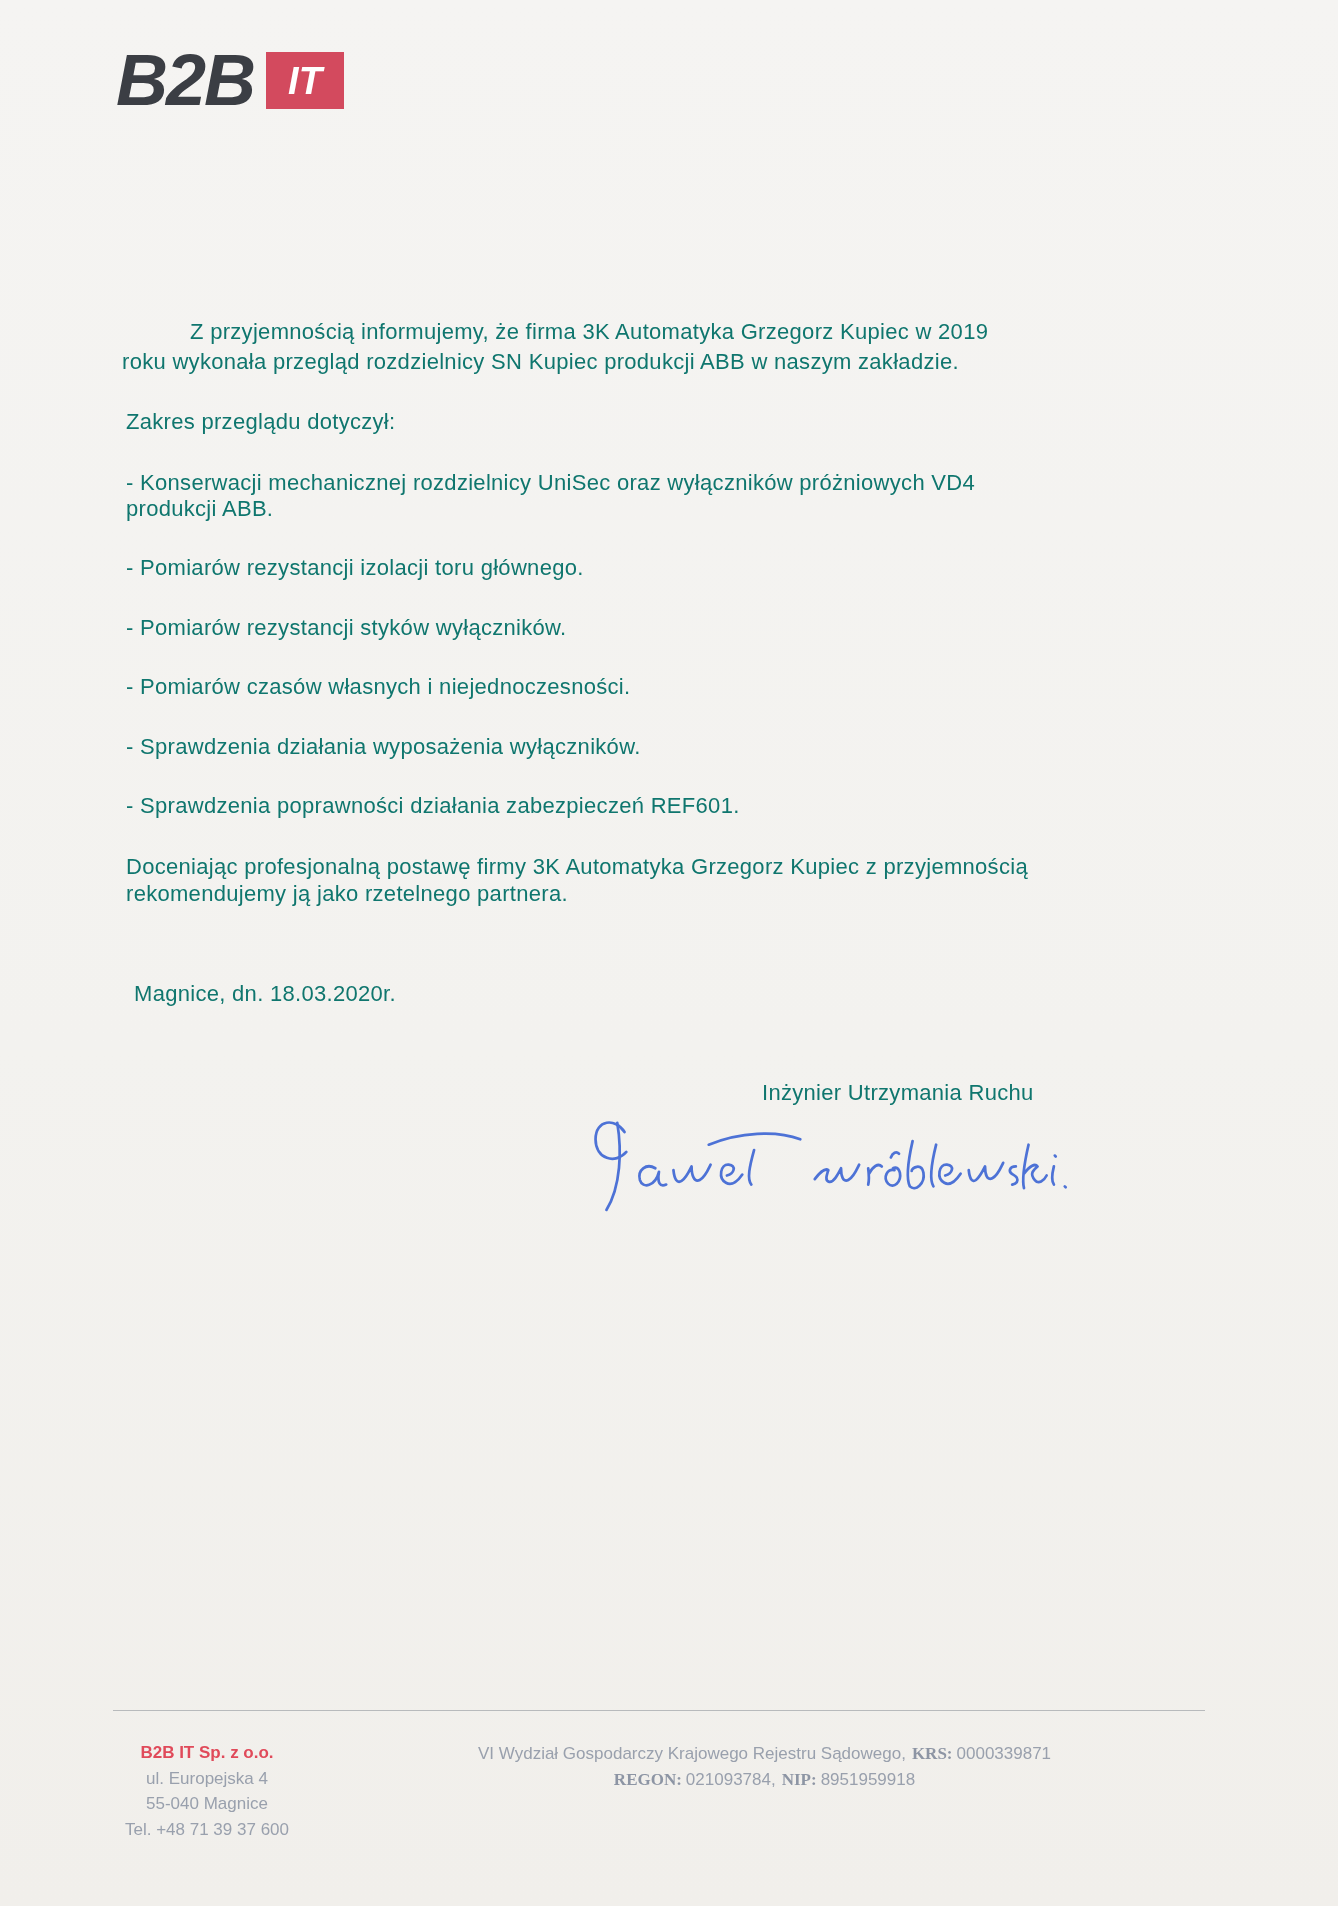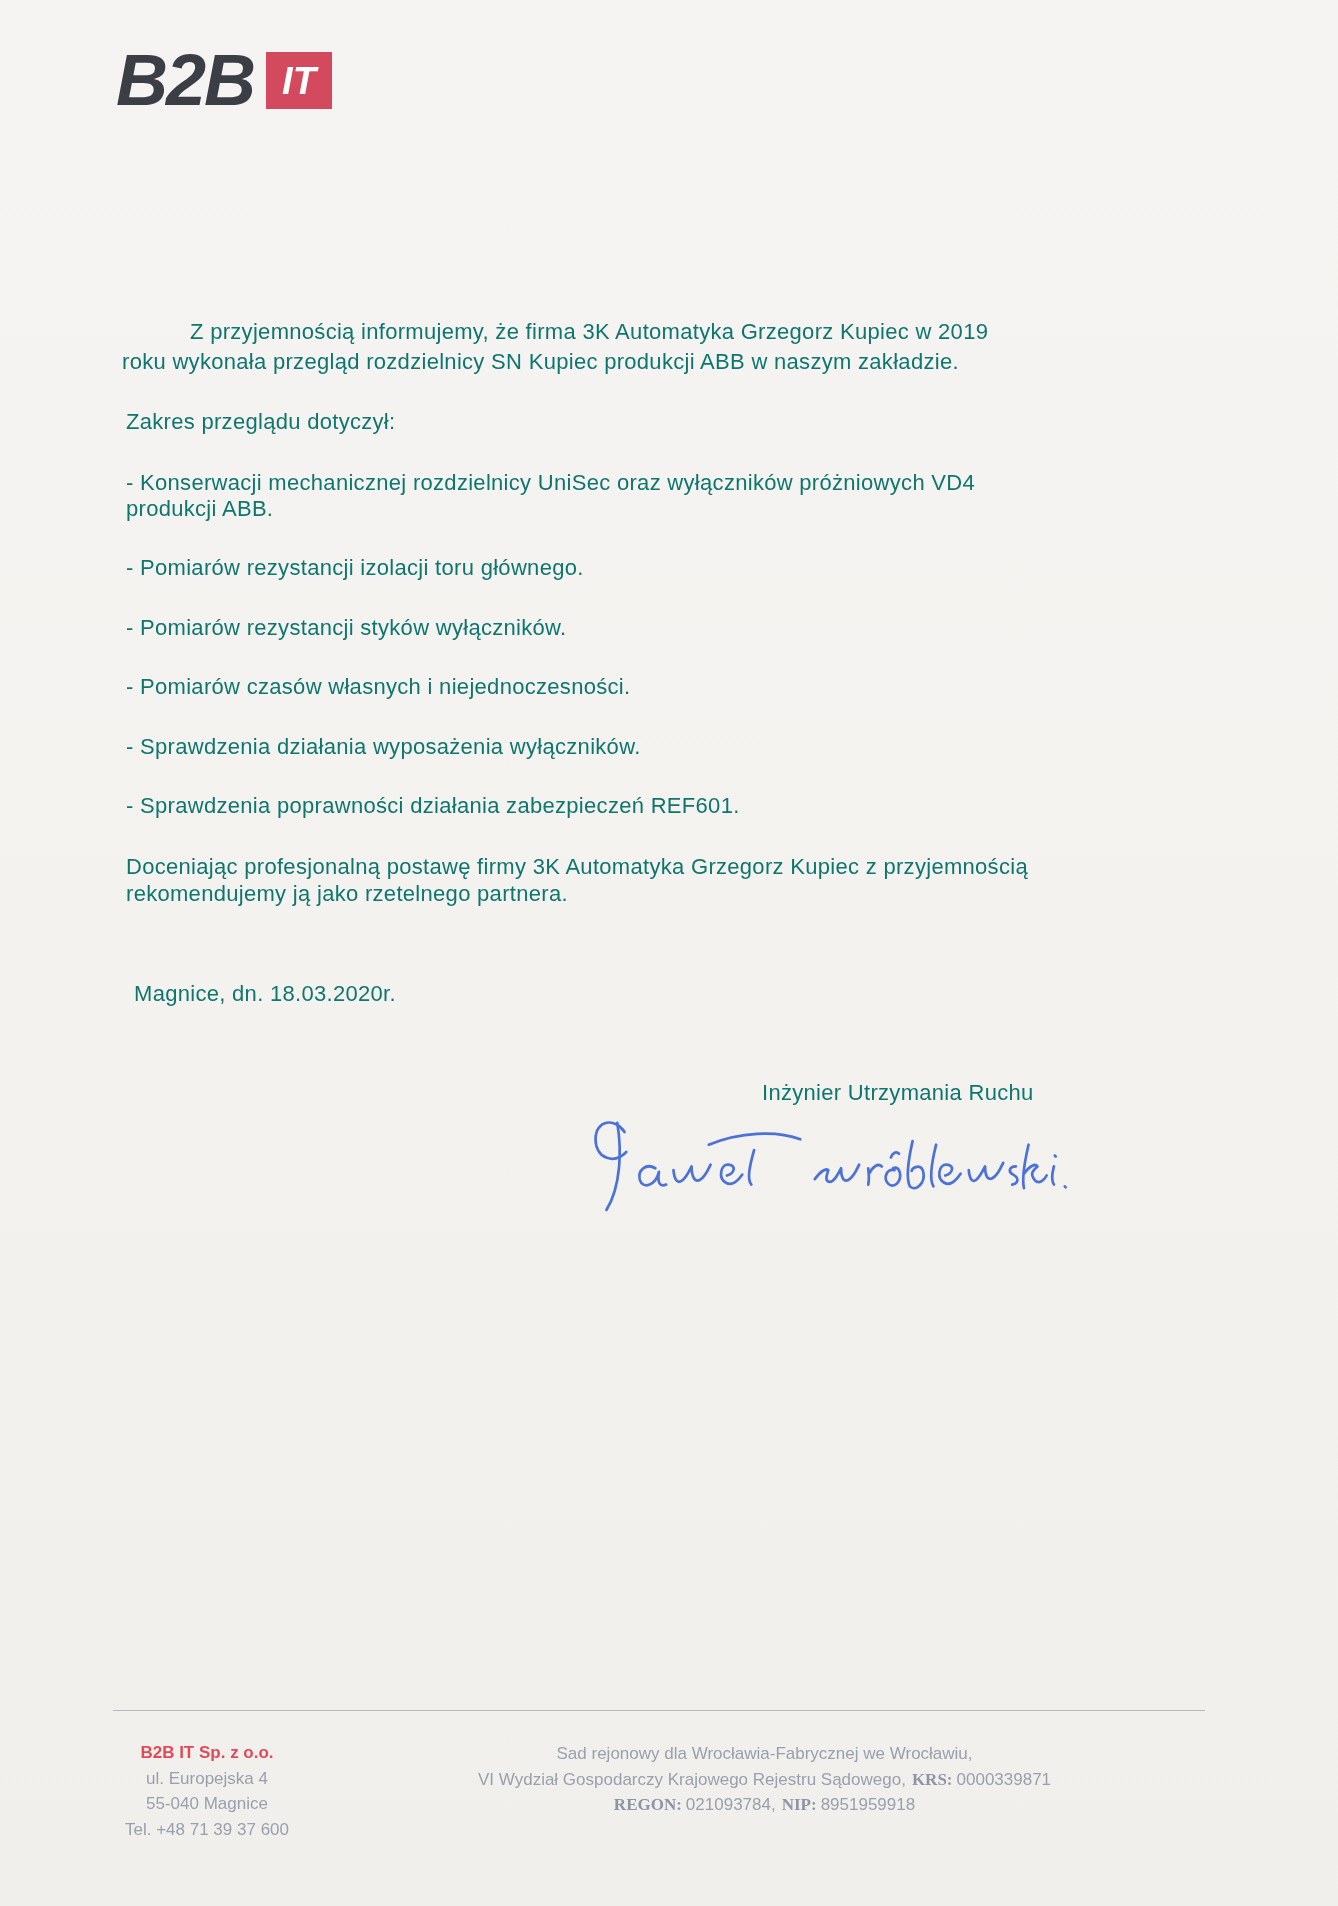--- a/index.html
+++ b/index.html
@@ -9,21 +9,21 @@
     font-family:"Liberation Sans","DejaVu Sans",sans-serif;
     color:#2b2d31;
   }
   .abs{position:absolute;}
   
   .logo-text{
     font-size:72px;font-weight:bold;font-style:italic;
     letter-spacing:-2px;color:#3b3e44;line-height:1;
   }
   .logo-badge{
-    width:66px;height:57px;display:flex;align-items:center;justify-content:center;
+    width:78px;height:57px;display:flex;align-items:center;justify-content:center;
   }
   .logo-badge span{
     color:#ffffff;font-size:38px;font-weight:bold;font-style:italic;line-height:1;
   }
   
   .tl{
     font-size:22px;letter-spacing:0.3px;line-height:30px;
     white-space:nowrap;color:#0f766e;
   }
   
@@ -92,16 +92,15 @@
 <div class="abs foot-rule" style="left:113px;top:1710px;width:1092px;"></div>
 
 <div class="abs foot-col" style="left:125px;top:1740px;">
   <div class="foot-company" style="color:#e04a5a;">B2B IT Sp. z o.o.</div>
   <div>ul. Europejska 4</div>
   <div>55-040 Magnice</div>
   <div>Tel. +48 71 39 37 600</div>
 </div>
 
 <div class="abs foot-col" style="left:478px;top:1741px;">
-  <div>Sad rejonowy dla Wrocławia-Fabrycznej we Wrocławiu,</div>
   <div><span>VI Wydział Gospodarczy Krajowego Rejestru Sądowego,</span><span class="foot-bold krs-label">KRS:</span><span>0000339871</span></div>
   <div><span class="foot-bold regon-label">REGON:</span><span>021093784,</span><span class="foot-bold nip-label">NIP:</span><span>8951959918</span></div>
 </div>
 
 </body></html>

